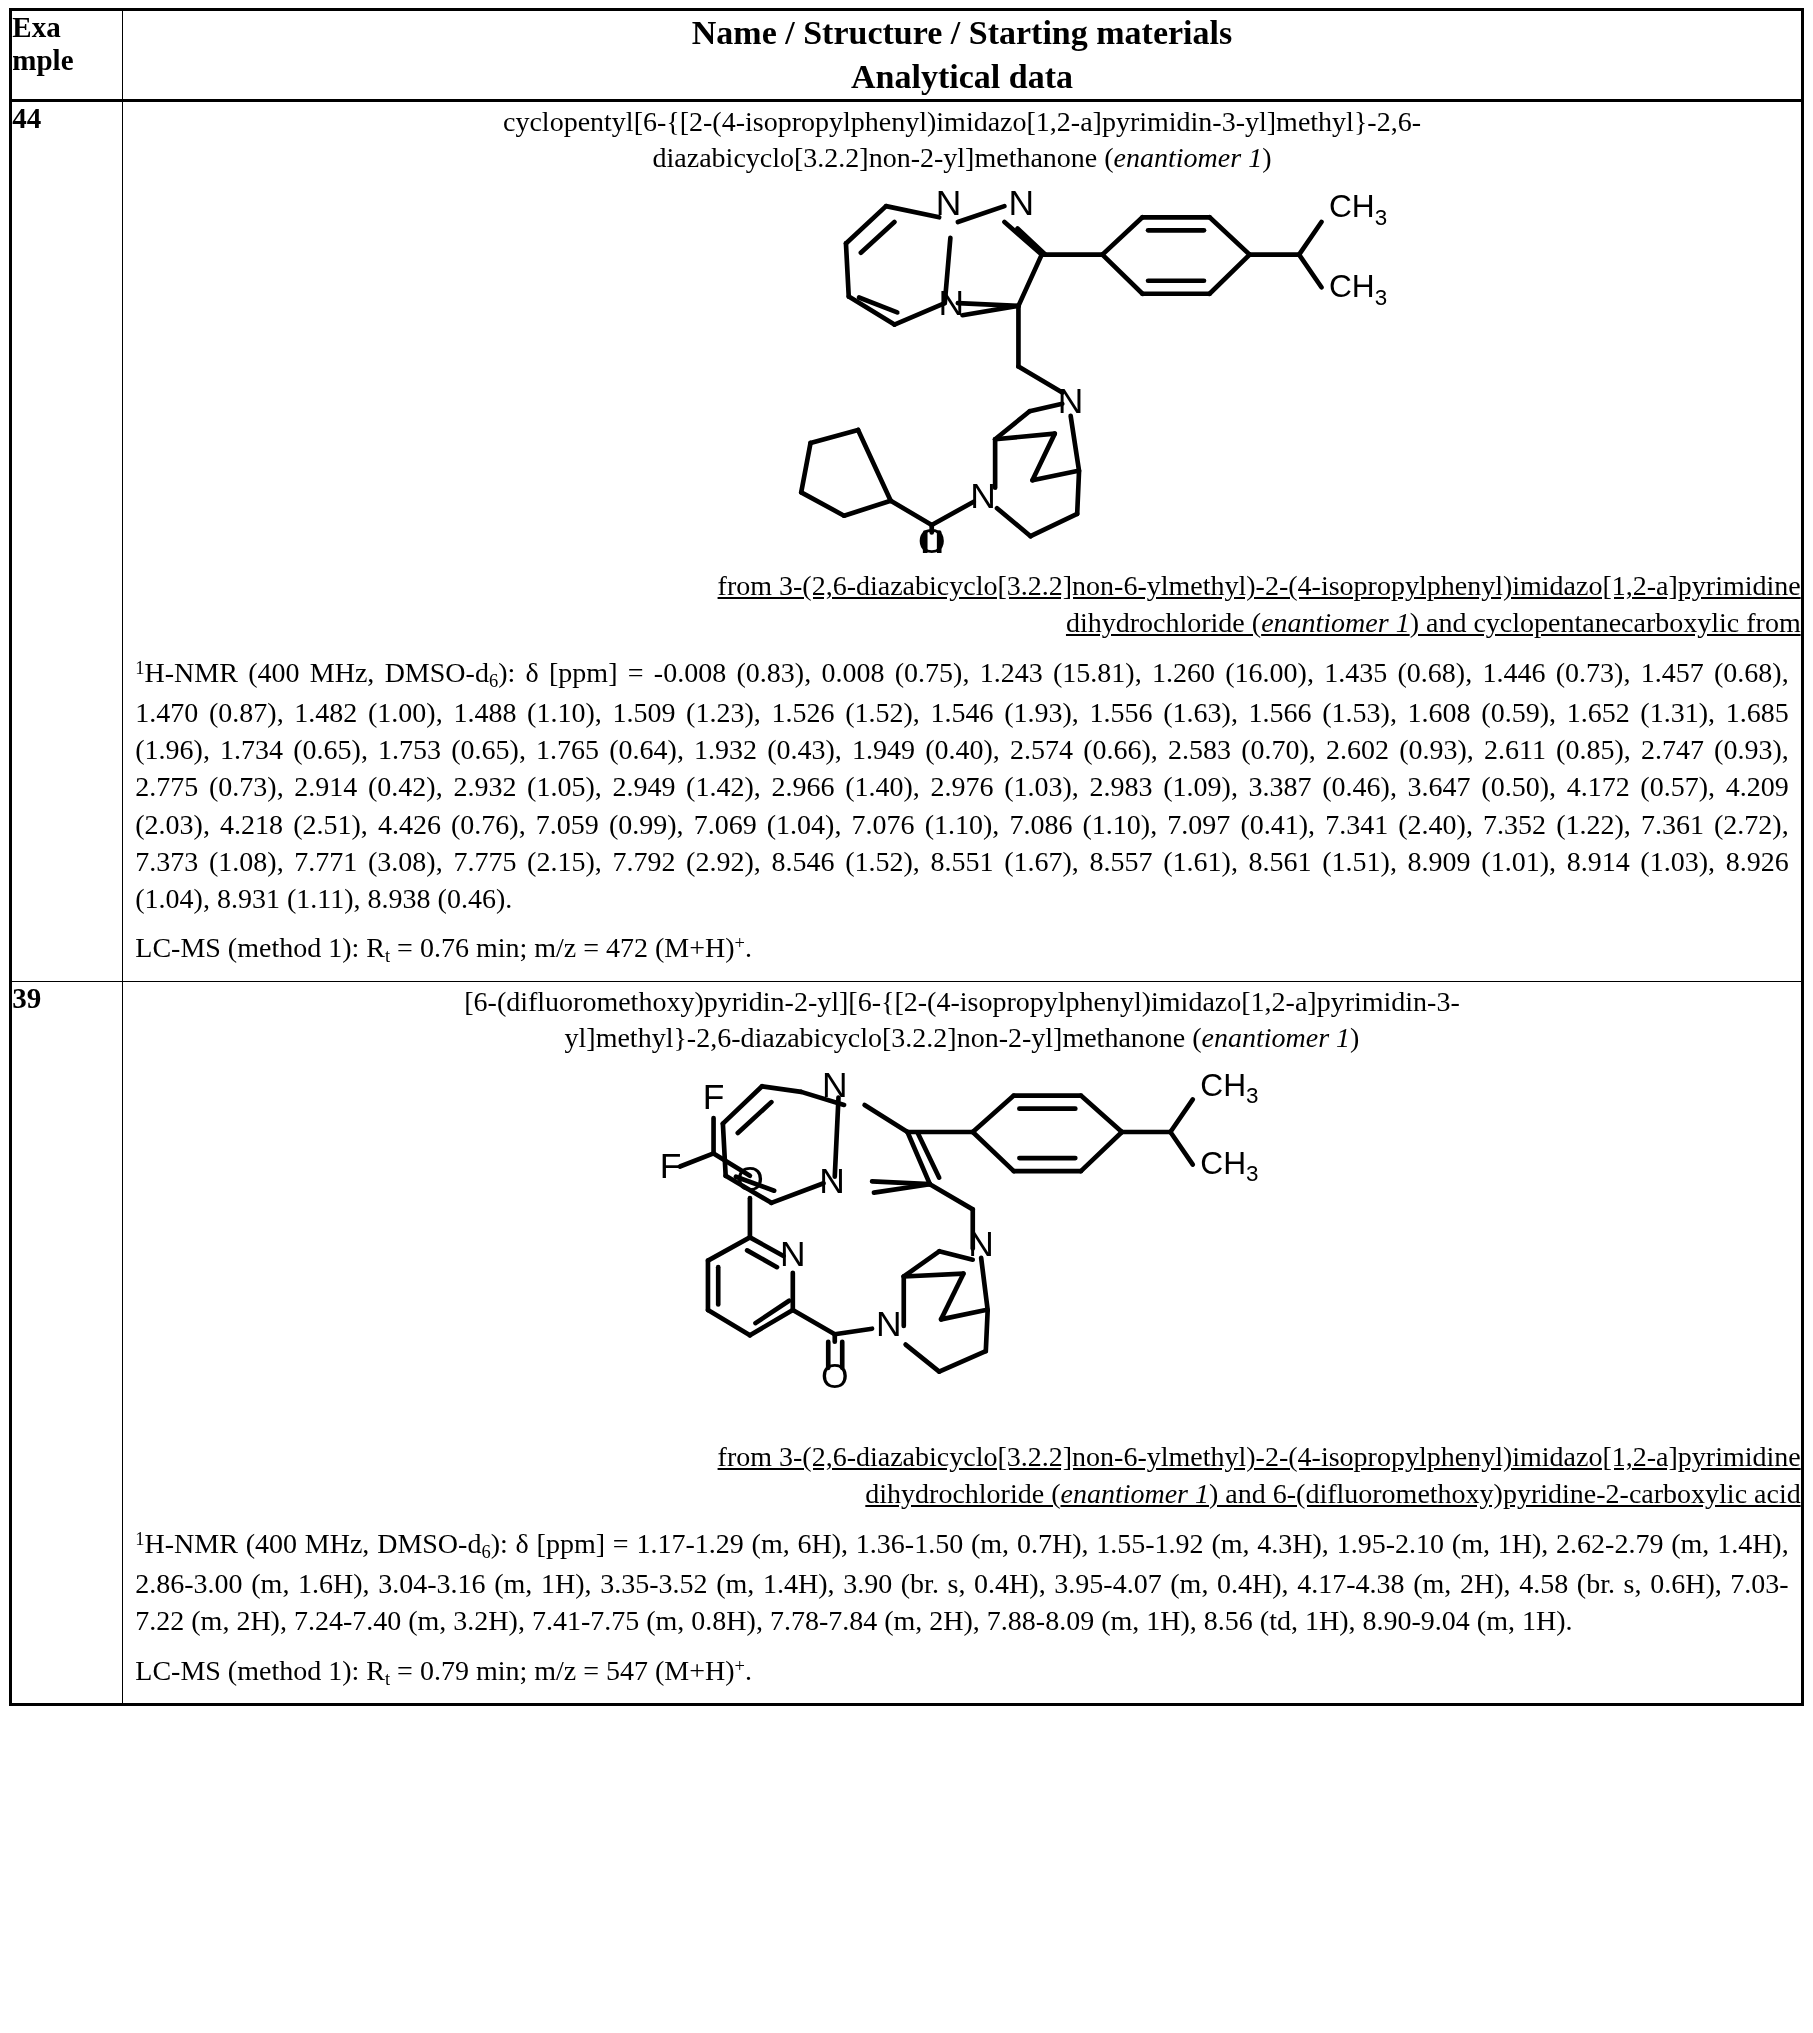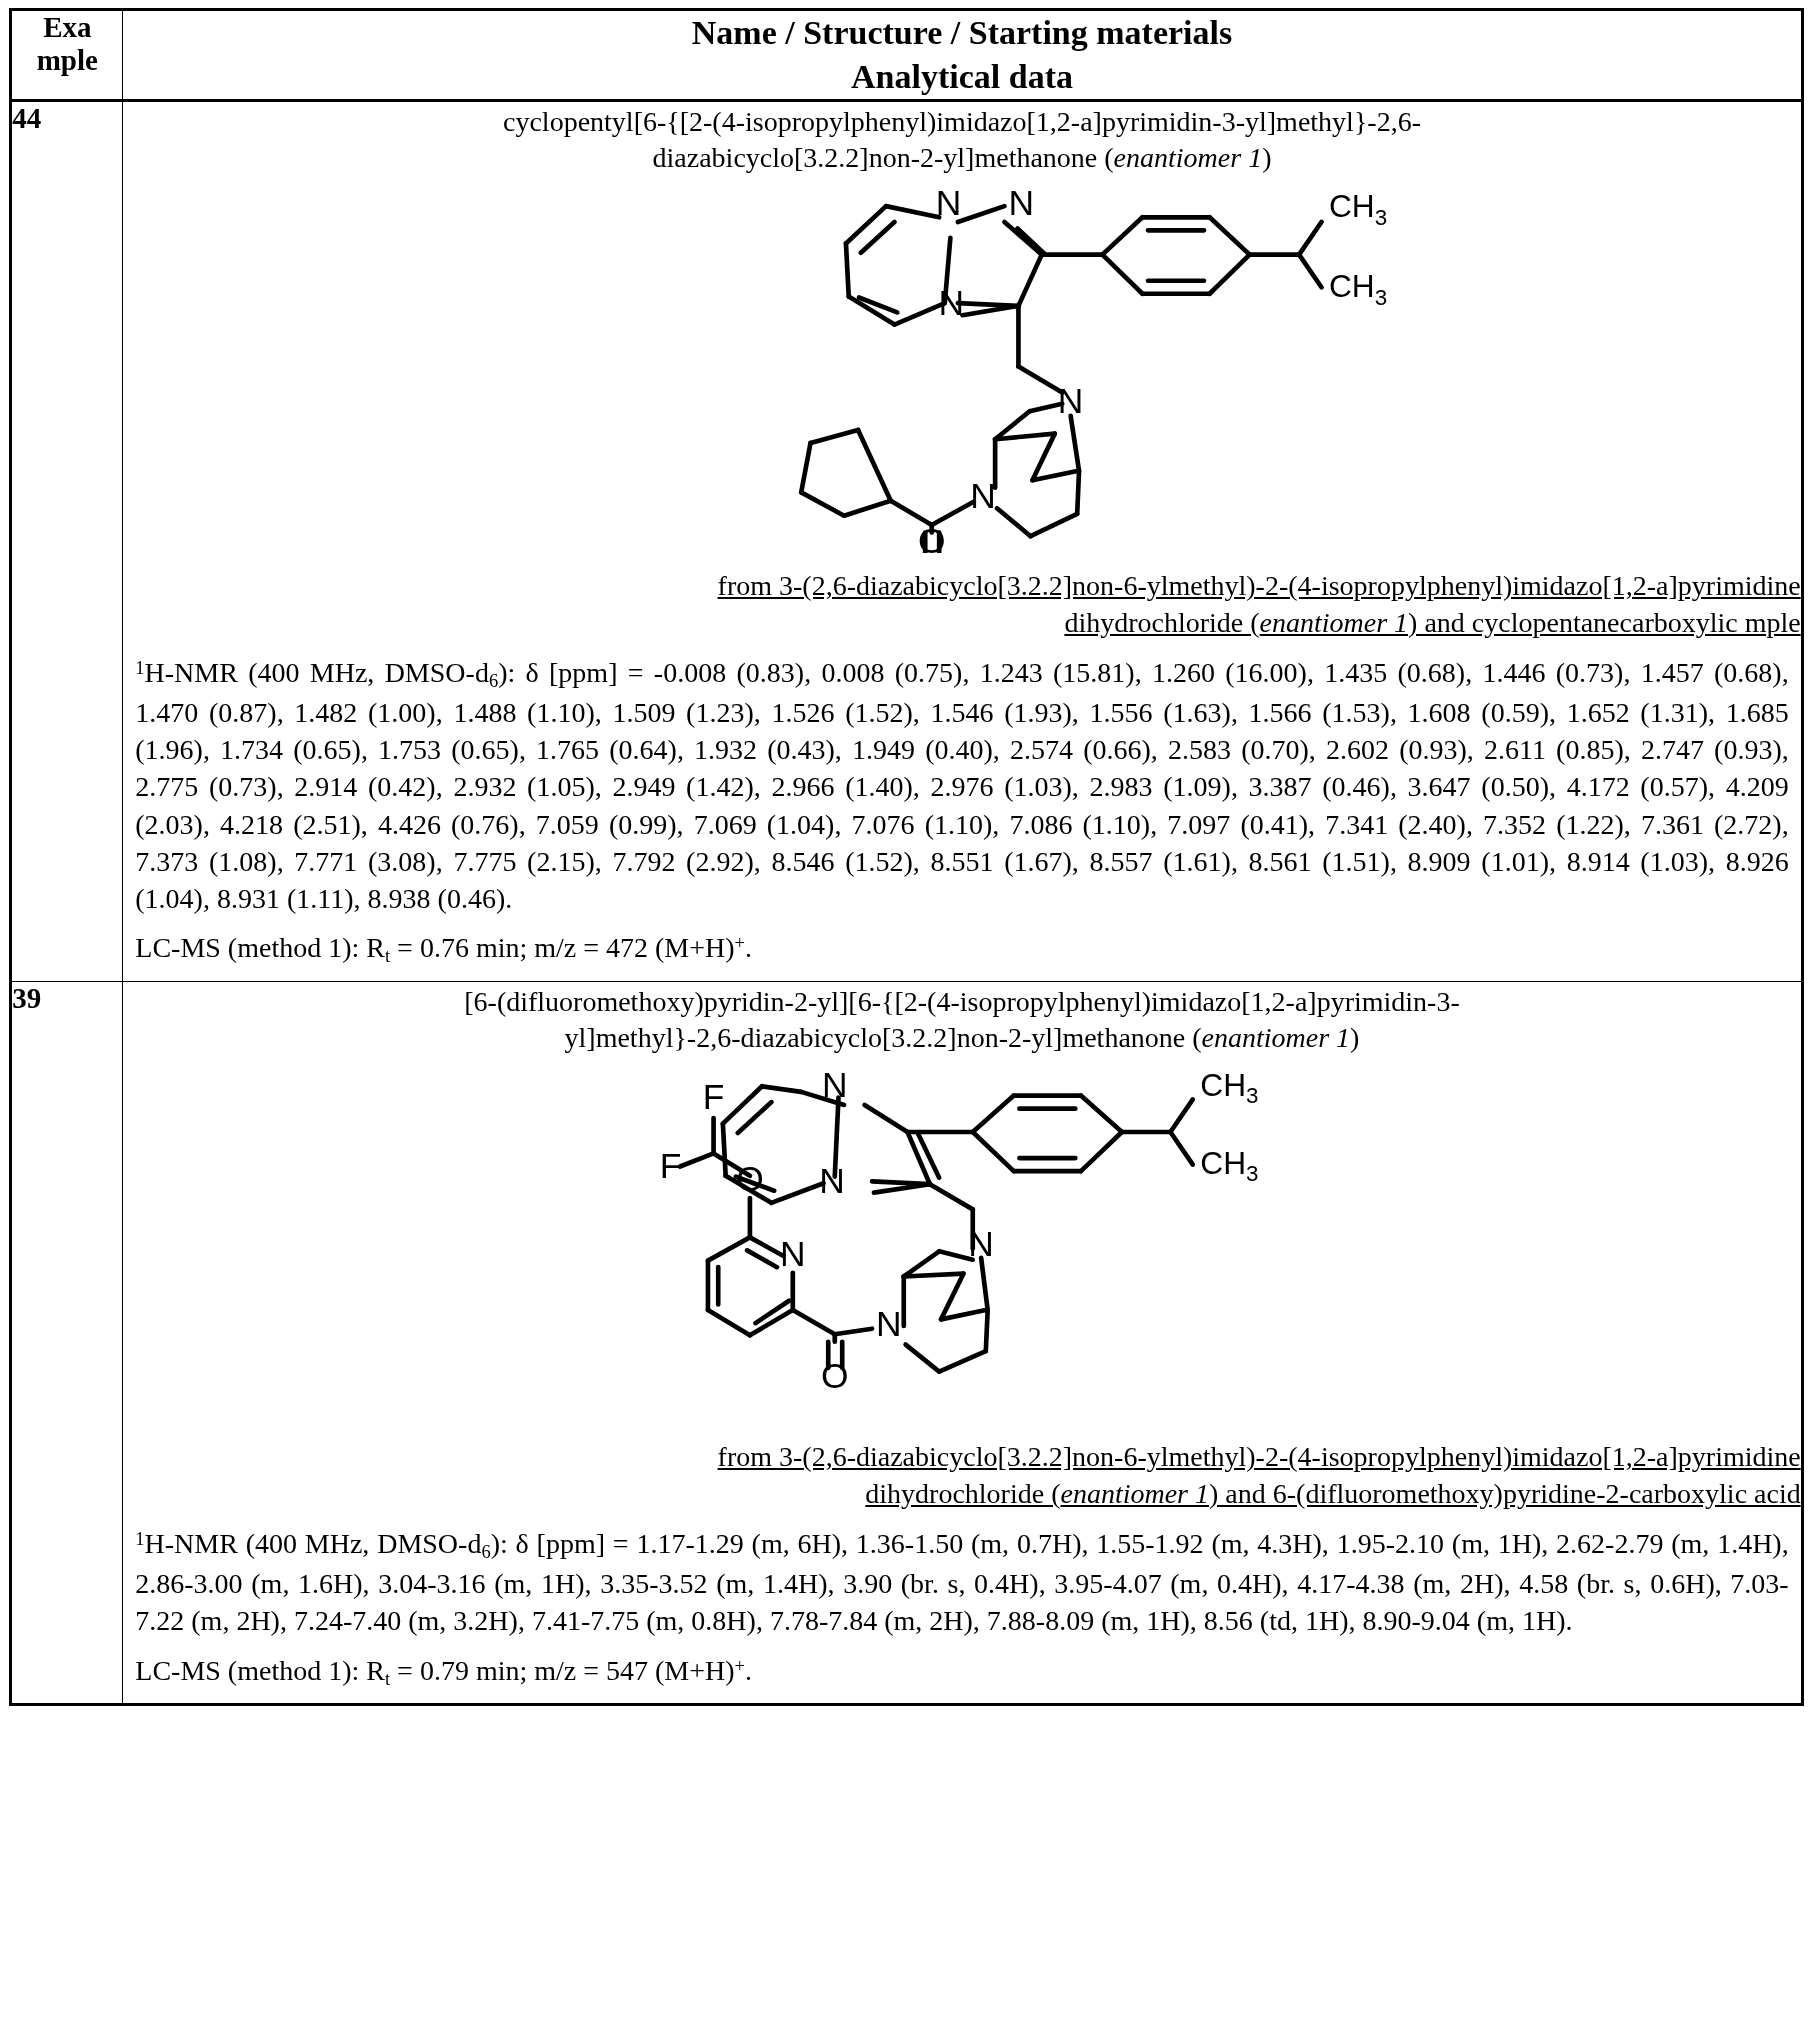--- a/index.html
+++ b/index.html
@@ -32,21 +32,21 @@
 
   
   thead th {
     border-bottom: 3.7px solid #000 !important;
     padding: 7.5px 3.7px 11.2px 3.7px;
   }
   .hdr-num {
     font-weight: bold;
     font-size: 29px;
     line-height: 1.15;
-    text-align: center;
+    text-align: left;
   }
   .hdr-main {
     font-weight: bold;
     font-size: 34px;
     line-height: 1.3;
     text-align: center;
   }
   .hdr-main .l2 { display: block; }
 
   
@@ -202,21 +202,21 @@
               </g>
               <g font-family="&quot;Liberation Sans&quot;, sans-serif" font-size="34" fill="#000">
                 <text x="918" y="40">CH<tspan font-size="24" dy="8">3</tspan></text>
                 <text x="918" y="126">CH<tspan font-size="24" dy="8">3</tspan></text>
               </g>
             </svg>
           </div>
 
           <div class="from-line">
             <span>from 3-(2,6-diazabicyclo[3.2.2]non-6-ylmethyl)-2-(4-isopropylphenyl)imidazo[1,2-a]pyrimidine</span><br>
-            <span>dihydrochloride (</span><em>enantiomer 1</em><span>) and cyclopentanecarboxylic mple</span>
+            <span>dihydrochloride (</span><em>enantiomer 1</em><span>) and cyclopentanecarboxylic from</span>
           </div>
 
           <p class="data-line"><sup>1</sup><span>H-NMR (400 MHz, DMSO-d</span><sub>6</sub><span>): δ [ppm] = </span><span>-0.008 (0.83), 0.008 (0.75), 1.243 (15.81), 1.260 (16.00), 1.435 (0.68), 1.446 (0.73), 1.457 (0.68), 1.470 (0.87), 1.482 (1.00), 1.488 (1.10), 1.509 (1.23), 1.526 (1.52), 1.546 (1.93), 1.556 (1.63), 1.566 (1.53), 1.608 (0.59), 1.652 (1.31), 1.685 (1.96), 1.734 (0.65), 1.753 (0.65), 1.765 (0.64), 1.932 (0.43), 1.949 (0.40), 2.574 (0.66), 2.583 (0.70), 2.602 (0.93), 2.611 (0.85), 2.747 (0.93), 2.775 (0.73), 2.914 (0.42), 2.932 (1.05), 2.949 (1.42), 2.966 (1.40), 2.976 (1.03), 2.983 (1.09), 3.387 (0.46), 3.647 (0.50), 4.172 (0.57), 4.209 (2.03), 4.218 (2.51), 4.426 (0.76), 7.059 (0.99), 7.069 (1.04), 7.076 (1.10), 7.086 (1.10), 7.097 (0.41), 7.341 (2.40), 7.352 (1.22), 7.361 (2.72), 7.373 (1.08), 7.771 (3.08), 7.775 (2.15), 7.792 (2.92), 8.546 (1.52), 8.551 (1.67), 8.557 (1.61), 8.561 (1.51), 8.909 (1.01), 8.914 (1.03), 8.926 (1.04), 8.931 (1.11), 8.938 (0.46).</span></p>
 
           <p class="data-line lcms"><span>LC-MS (method 1): R</span><sub>t</sub><span> = 0.76 min; m/z = 472 (M+H)</span><sup>+</sup><span>.</span></p>
 
         </td>
       </tr>
 
       <tr>

